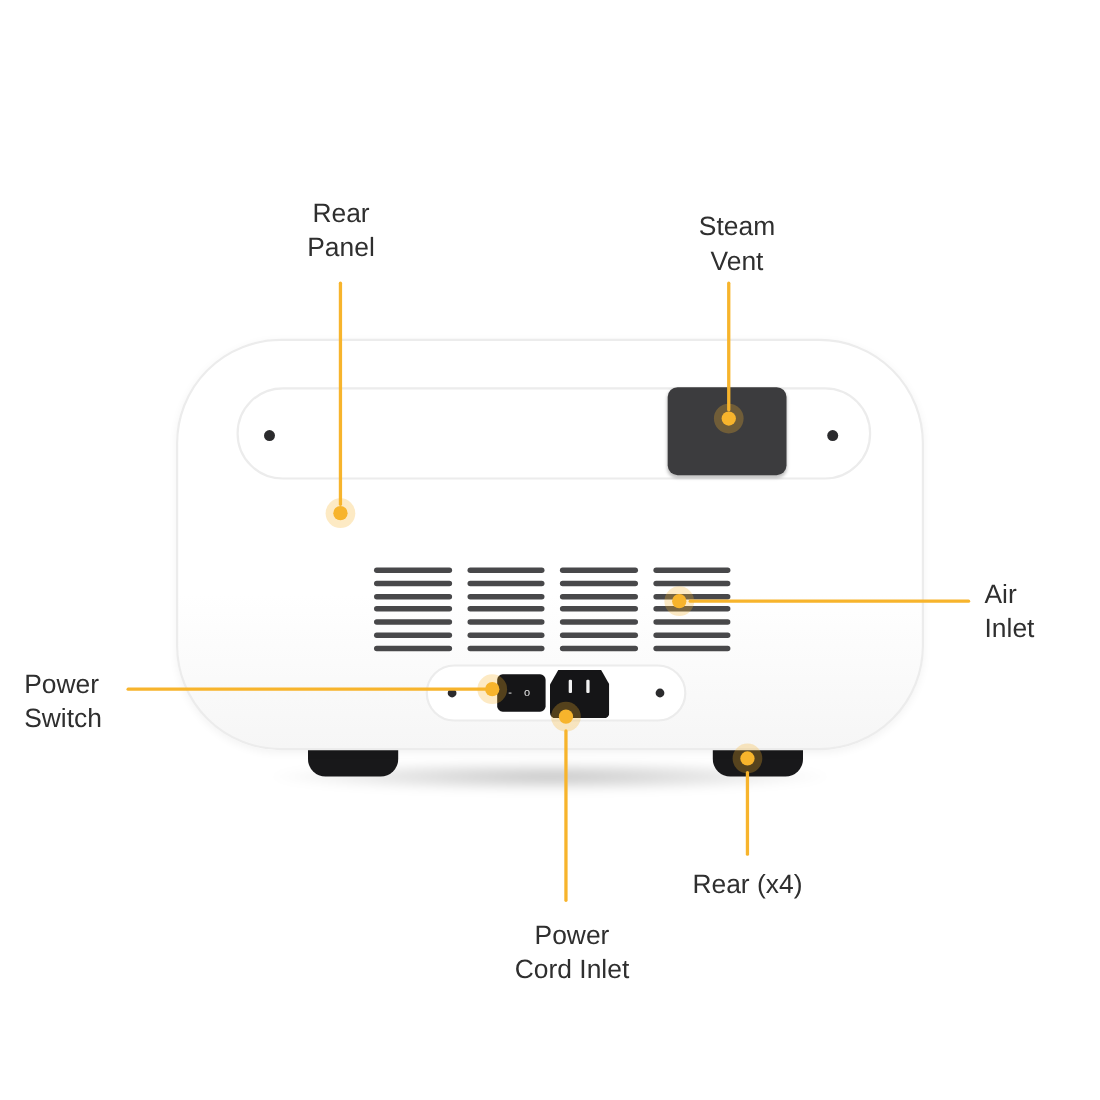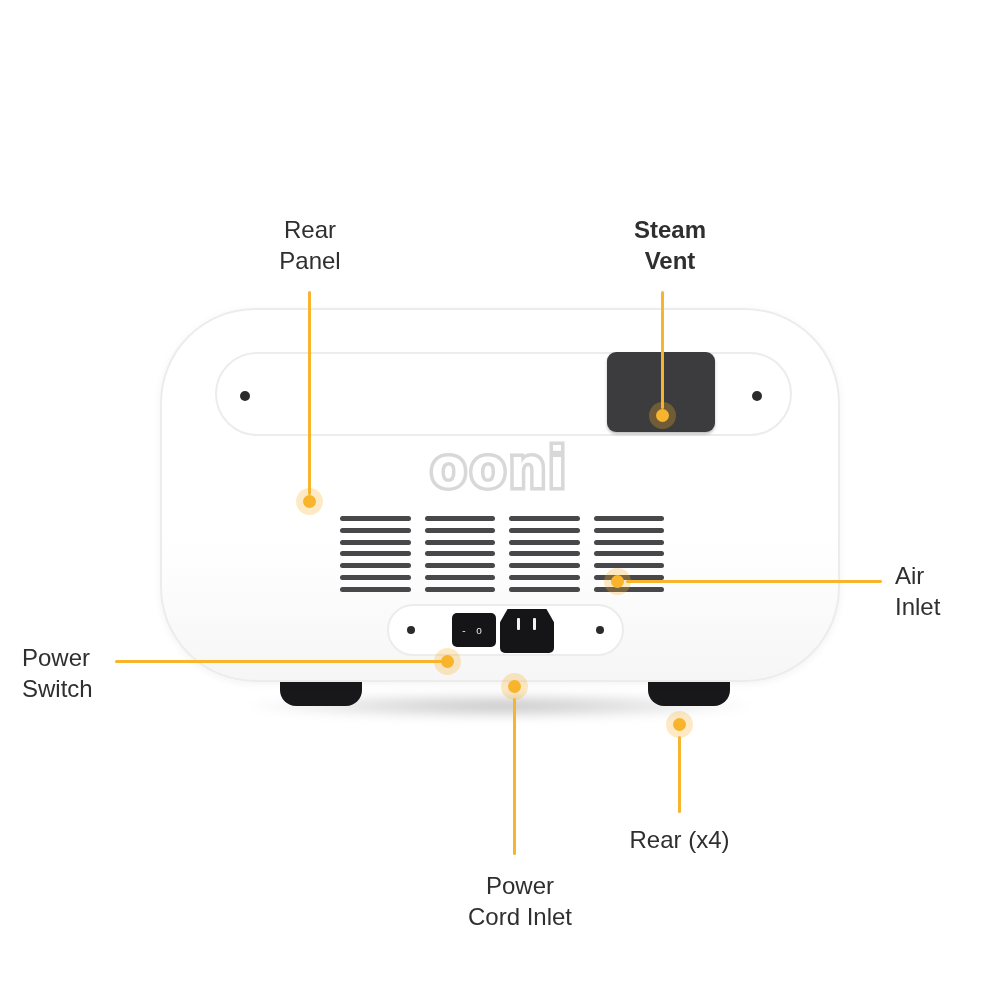--- a/index.html
+++ b/index.html
@@ -70,21 +70,21 @@
   .switch-marks { color:#e8e8e8; font-size:10px; letter-spacing:4px; white-space:nowrap; }
   .inlet {
     position:absolute; left:111px; top:3px; width:54px; height:44px;
     background:#151517; border-radius:5px;
     clip-path:polygon(0 30%, 14% 0, 86% 0, 100% 30%, 100% 100%, 0 100%);
   }
   .slot { position:absolute; width:3px; height:12px; background:#f2f2f2; top:9px; border-radius:1px; }
   .s1 { left:17px; } .s2 { left:33px; }
 
   
-  .callouts { position:absolute; inset:0; z-index:5;margin-top:35px; }
+  .callouts { position:absolute; inset:0; z-index:5; }
   .callout-label {
     position:absolute; font-size:24px; color:#2f2f2f; line-height:1.28; white-space:pre-line;
   }
   .tc { text-align:center; }
   .line { position:absolute; background:#f7b42c; border-radius:2px; }
   .vline { width:3px; }
   .hline { height:3px; }
   .dot {
     position:absolute; width:13px; height:13px; border-radius:50%; background:#f7b42c;
     box-shadow:0 0 0 7px rgba(247,180,44,0.28);
@@ -98,21 +98,20 @@
   <div class="shadow"></div>
   <div class="foot foot-left"></div>
   <div class="foot foot-right"></div>
 
   <div class="device">
     <div class="rear-panel">
       <span class="screw screw-left"></span>
       <span class="screw screw-right"></span>
     </div>
     <div class="steam-vent"></div>
-    <div class="logo">ooni</div>
     <div class="vents">
         <div class="vent-col">
           <div class="vent-slat"></div>
           <div class="vent-slat"></div>
           <div class="vent-slat"></div>
           <div class="vent-slat"></div>
           <div class="vent-slat"></div>
           <div class="vent-slat"></div>
           <div class="vent-slat"></div>
         </div>
@@ -160,21 +159,21 @@
   <div class="callouts">
 
     <div>
       <div class="callout-label tc" style="left:250px;top:180px;width:120px;">Rear
 Panel</div>
       <div class="line vline" style="left:308px;top:256px;height:204px;"></div>
       <span class="dot" style="left:303px;top:460px;"></span>
     </div>
 
     <div>
-      <div class="callout-label tc" style="left:605px;top:180px;width:130px;font-weight:bold;">Steam
+      <div class="callout-label tc" style="left:605px;top:192px;width:130px;">Steam
 Vent</div>
       <div class="line vline" style="left:661px;top:256px;height:118px;"></div>
       <span class="dot" style="left:656px;top:374px;"></span>
     </div>
 
     <div>
       <div class="callout-label" style="left:895px;top:526px;width:100px;">Air
 Inlet</div>
       <div class="line hline" style="left:626px;top:545px;width:256px;"></div>
       <span class="dot" style="left:611px;top:540px;"></span>

